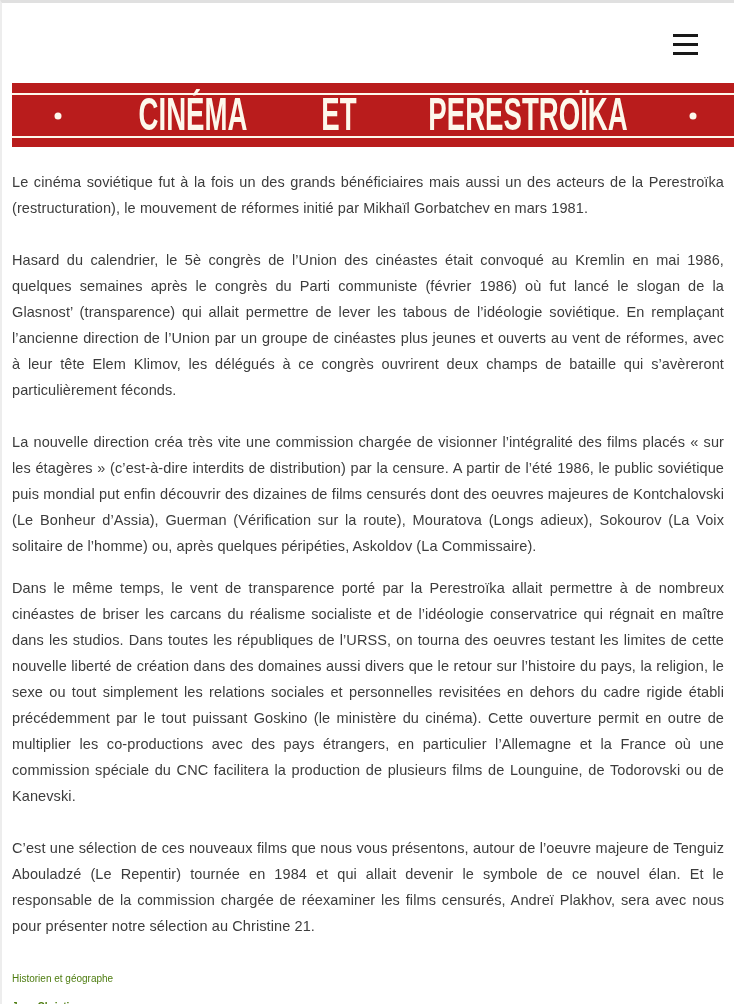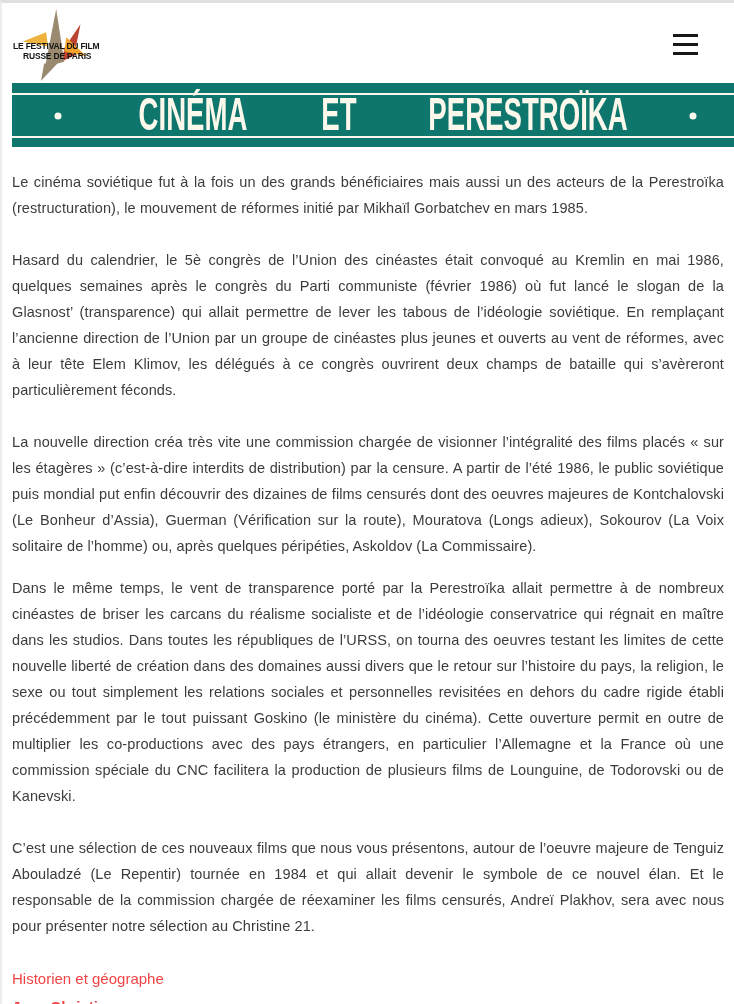--- a/index.html
+++ b/index.html
@@ -47,21 +47,21 @@
   .hamburger span {
     display: block;
     height: 3px;
     width: 100%;
     background: #181818;
   }
 
   
   .banner {
     margin: 0 0 0 10px;
-    background: #0f766e;
+    background: #b91c1c;
     padding: 10px 0 9px 0;
   }
   .banner-main {
     position: relative;
     height: 45px;
     border-top: 2px solid #fdf8ec;
     border-bottom: 2px solid #fdf8ec;
   }
   .banner-word {
     position: absolute;
@@ -101,62 +101,50 @@
     margin: 0 0 26px 0;
     color: #3c3c3c;
   }
   .content p.tight { margin-bottom: 16px; }
 
   
   .signature {
     padding: 0 10px 30px 10px;
   }
   .signature p {
-    font-size: 15px;
+    font-size: 10px;
     line-height: 28px;
     margin: 0;
-    color: #ef4444;
+    color: #4d7c0f;
   }
   .signature .author { font-weight: bold; }
 </style>
 </head>
 <body>
 
 <div class="header">
-  <div class="logo">
-    <svg viewBox="0 0 135 85" xmlns="http://www.w3.org/2000/svg">
-      <polygon points="66,17 49,42 60,47" fill="#BC4433"></polygon>
-      <polygon points="50,42 62,47 47,54" fill="#BC4433"></polygon>
-      <polygon points="72,49 52,30 50,44" fill="#F0A22B"></polygon>
-      <polygon points="9,34 32,25 34,39" fill="#EEB33C"></polygon>
-      <polygon points="42,2 50,54 31,59" fill="#9A8A6F"></polygon>
-      <polygon points="30,56 46,53 27,73" fill="#9A8A6F"></polygon>
-      <text x="42" y="42" text-anchor="middle" font-size="8.4" letter-spacing="-0.2">LE FESTIVAL DU FILM</text>
-      <text x="43" y="51" text-anchor="middle" font-size="8.4" letter-spacing="-0.2">RUSSE DE PARIS</text>
-    </svg>
-  </div>
   <div class="hamburger" role="button" aria-label="Menu">
     <span></span>
     <span></span>
     <span></span>
   </div>
 </div>
 
 <div class="banner">
   <div class="banner-main">
     <span class="banner-dot left"></span>
     <span class="banner-word w0">CINÉMA</span>
     <span class="banner-word w1">ET</span>
     <span class="banner-word w2">PERESTROÏKA</span>
     <span class="banner-dot right"></span>
   </div>
 </div>
 
 <div class="content">
-  <p>Le cinéma soviétique fut à la fois un des grands bénéficiaires mais aussi un des acteurs de la Perestroïka (restructuration), le mouvement de réformes initié par Mikhaïl Gorbatchev en mars 1985.</p>
+  <p>Le cinéma soviétique fut à la fois un des grands bénéficiaires mais aussi un des acteurs de la Perestroïka (restructuration), le mouvement de réformes initié par Mikhaïl Gorbatchev en mars 1981.</p>
   <p>Hasard du calendrier, le 5è congrès de l’Union des cinéastes était convoqué au Kremlin en mai 1986, quelques semaines après le congrès du Parti communiste (février 1986) où fut lancé le slogan de la Glasnost’ (transparence) qui allait permettre de lever les tabous de l’idéologie soviétique. En remplaçant l’ancienne direction de l’Union par un groupe de cinéastes plus jeunes et ouverts au vent de réformes, avec à leur tête Elem Klimov, les délégués à ce congrès ouvrirent deux champs de bataille qui s’avèreront particulièrement féconds.</p>
   <p class="tight">La nouvelle direction créa très vite une commission chargée de visionner l’intégralité des films placés « sur les étagères » (c’est-à-dire interdits de distribution) par la censure. A partir de l’été 1986, le public soviétique puis mondial put enfin découvrir des dizaines de films censurés dont des oeuvres majeures de Kontchalovski (Le Bonheur d’Assia), Guerman (Vérification sur la route), Mouratova (Longs adieux), Sokourov (La Voix solitaire de l’homme) ou, après quelques péripéties, Askoldov (La Commissaire).</p>
   <p>Dans le même temps, le vent de transparence porté par la Perestroïka allait permettre à de nombreux cinéastes de briser les carcans du réalisme socialiste et de l’idéologie conservatrice qui régnait en maître dans les studios. Dans toutes les républiques de l’URSS, on tourna des oeuvres testant les limites de cette nouvelle liberté de création dans des domaines aussi divers que le retour sur l’histoire du pays, la religion, le sexe ou tout simplement les relations sociales et personnelles revisitées en dehors du cadre rigide établi précédemment par le tout puissant Goskino (le ministère du cinéma). Cette ouverture permit en outre de multiplier les co-productions avec des pays étrangers, en particulier l’Allemagne et la France où une commission spéciale du CNC facilitera la production de plusieurs films de Lounguine, de Todorovski ou de Kanevski.</p>
   <p>C’est une sélection de ces nouveaux films que nous vous présentons, autour de l’oeuvre majeure de Tenguiz Abouladzé (Le Repentir) tournée en 1984 et qui allait devenir le symbole de ce nouvel élan. Et le responsable de la commission chargée de réexaminer les films censurés, Andreï Plakhov, sera avec nous pour présenter notre sélection au Christine 21.</p>
 </div>
 
 <div class="signature">
   <p class="role">Historien et géographe</p>
   <p class="author">Jean Christine</p>
 </div>

